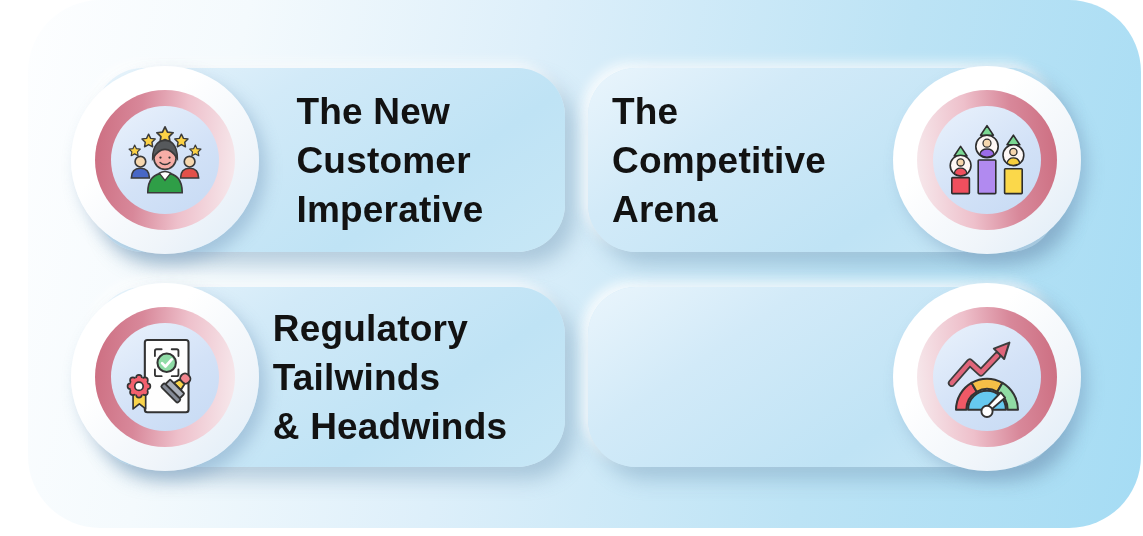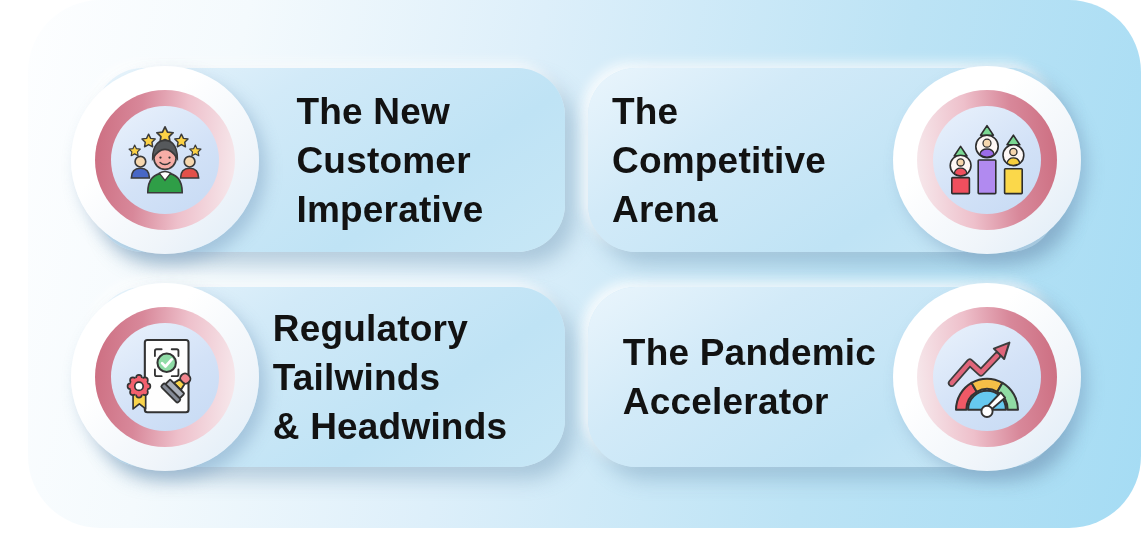--- a/index.html
+++ b/index.html
@@ -172,16 +172,14 @@
             <path d="M28,88 A22,22 0 0 1 72,88 Z" fill="#66c9f0"></path>
           </g>
           <path d="M45,90 L66,68 L71,74 L49,93 Z" fill="#ffffff" stroke="#333333" stroke-width="2.2" stroke-linejoin="round"></path>
           <circle cx="50" cy="90" r="6.5" fill="#ffffff" stroke="#333333" stroke-width="2.2"></circle>
           <path d="M9,57 L30,33 L43,45 L62,25" fill="none" stroke="#3c3c3c" stroke-width="9" stroke-linecap="round" stroke-linejoin="round"></path>
           <path d="M9,57 L30,33 L43,45 L62,25" fill="none" stroke="#e0657a" stroke-width="5" stroke-linecap="round" stroke-linejoin="round"></path>
           <polygon points="58,17 76,10 70,29" fill="#e0657a" stroke="#3c3c3c" stroke-width="2.4" stroke-linejoin="round"></polygon>
         </svg>
       </div>
     </div>
-    <div class="title">The Pandemic
-Accelerator</div>
   </div>
 </div>
 
 </body></html>

